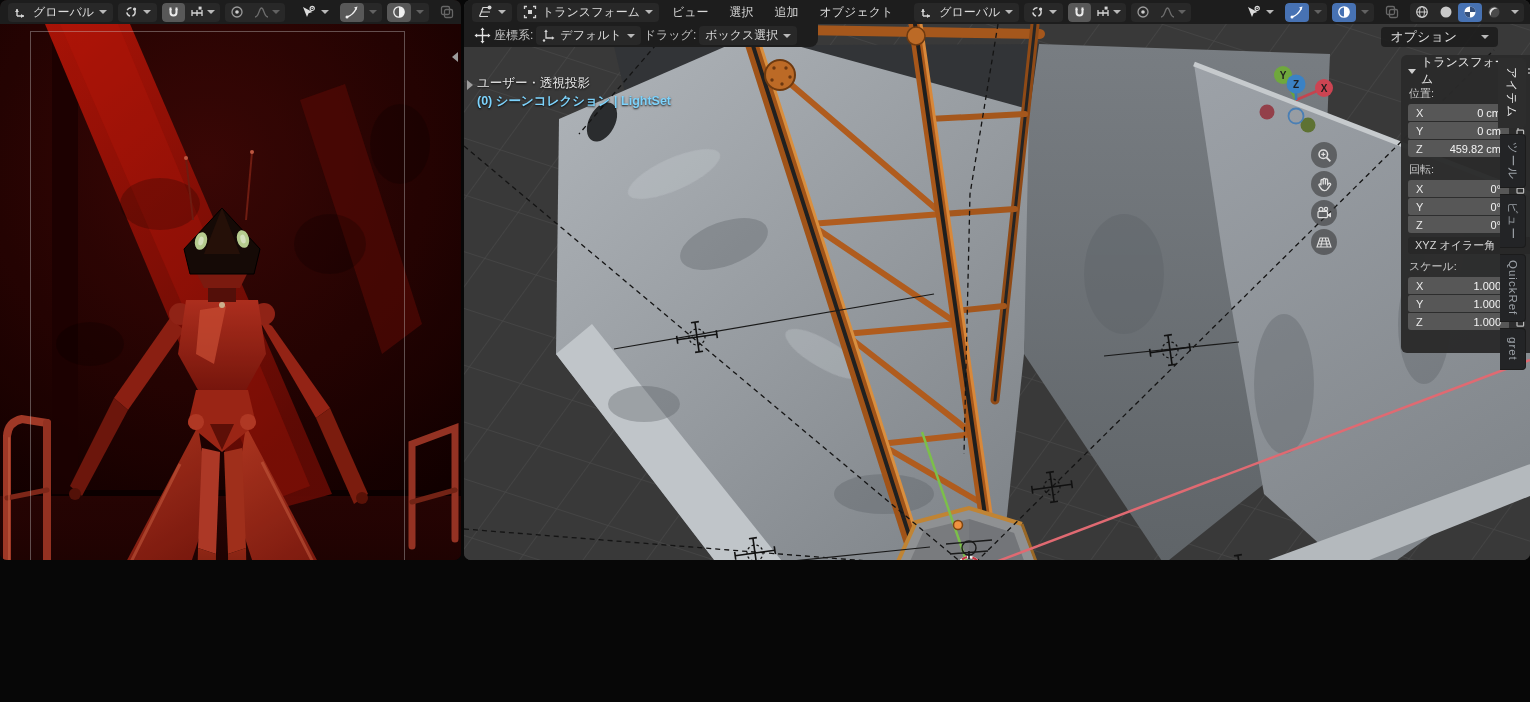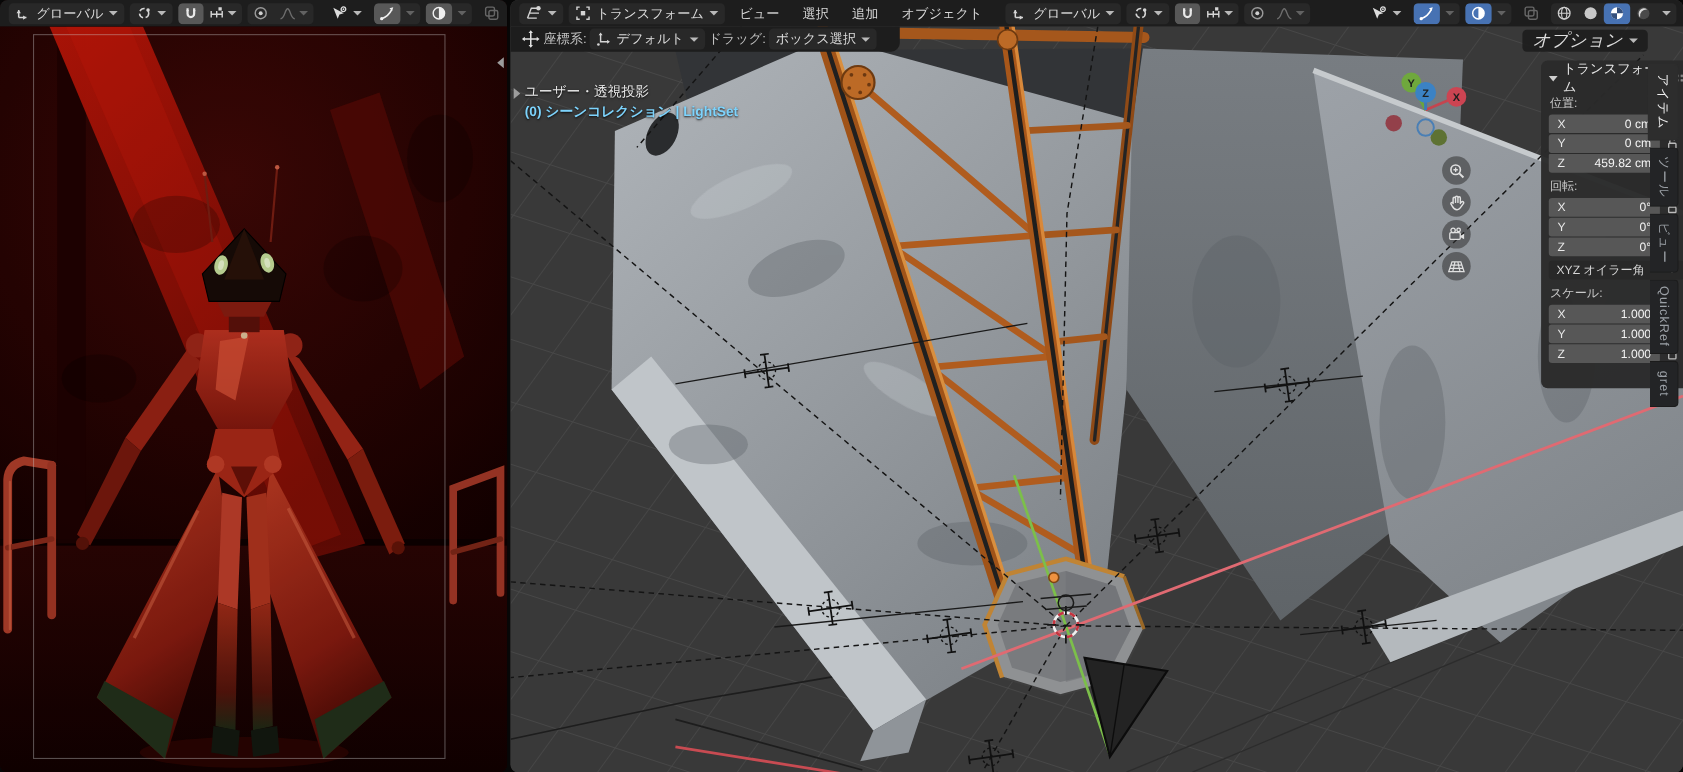--- a/index.html
+++ b/index.html
@@ -1,21 +1,21 @@
 <!DOCTYPE html>
 <html><head>
 <meta charset="utf-8">
 <style>
   * { margin:0; padding:0; box-sizing:border-box; }
   body { background:#000; font-family:"Liberation Sans","DejaVu Sans",sans-serif; }
   .stage { position:relative; width:1530px; height:702px; background:#070707; overflow:hidden;
            -webkit-user-select:none; user-select:none; }
 
   
-  .editor { position:absolute; top:0; height:702px; border-radius:7px; overflow:hidden; }
+  .editor { position:absolute; top:0; height:560px; border-radius:7px; overflow:hidden; }
   .editor-left  { left:0; width:461px;  background:#1b0202; }
   .editor-right { left:464px; width:1066px; background:#3a3a3a; }
 
   
   .hdr { position:absolute; top:0; left:0; right:0; height:24px; background:#1d1d1d;
          display:flex; align-items:center; gap:5px; padding:0 6px 0 8px; z-index:30;
          white-space:nowrap; overflow:hidden; }
   .hbtn { height:19px; background:#282828; border-radius:4px; display:flex; align-items:center;
           gap:5px; padding:0 6px; color:#dcdcdc; font-size:12px; flex:0 0 auto; }
   .hgroup { height:19px; background:#282828; border-radius:4px; display:flex; align-items:center; flex:0 0 auto; overflow:hidden; }
@@ -49,21 +49,21 @@
   .arrow-right { position:absolute; left:3px; top:80px; width:0; height:0; z-index:20;
       border-top:5px solid transparent; border-bottom:5px solid transparent; border-left:6px solid #9c9c9c; }
 
   
   .cam-border { position:absolute; left:30px; top:31px; width:375px; height:659px;
                 border:1px solid rgba(205,205,205,.38); z-index:5; }
 
   
   .options-btn { position:absolute; top:27px; right:4px; height:20px; z-index:12;
                  background:rgba(29,29,29,.92); border-radius:4px; display:flex; align-items:center;
-                 gap:6px; padding:0 9px; color:#dedede; font-size:16px;font-style:italic; }
+                 gap:24px; padding:0 9px; color:#dedede; font-size:13px; }
 
   
   .gizmo { position:absolute; left:778px; top:36px; width:100px; height:100px; z-index:11; }
   .navbtn { position:absolute; left:847px; width:26px; height:26px; border-radius:50%;
             background:rgba(50,50,50,.55); z-index:11; display:flex; align-items:center; justify-content:center; }
 
   
   .npanel { position:absolute; left:893px; top:55px; width:141px; height:298px; z-index:12;
             background:rgba(42,42,42,.97); border-radius:6px 0 0 6px; padding:6px 4px 11px 7px;
             color:#cfcfcf; font-size:11px;margin-left:44px; }

